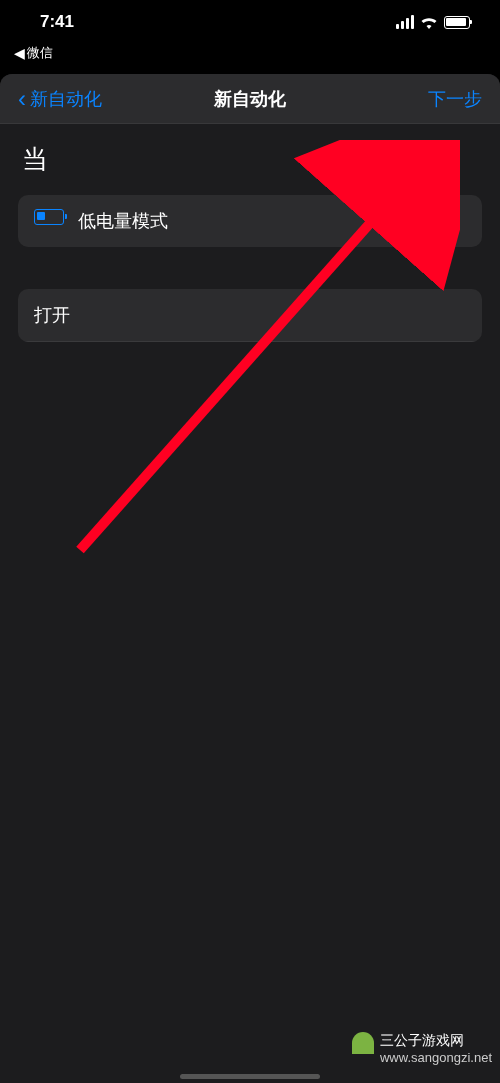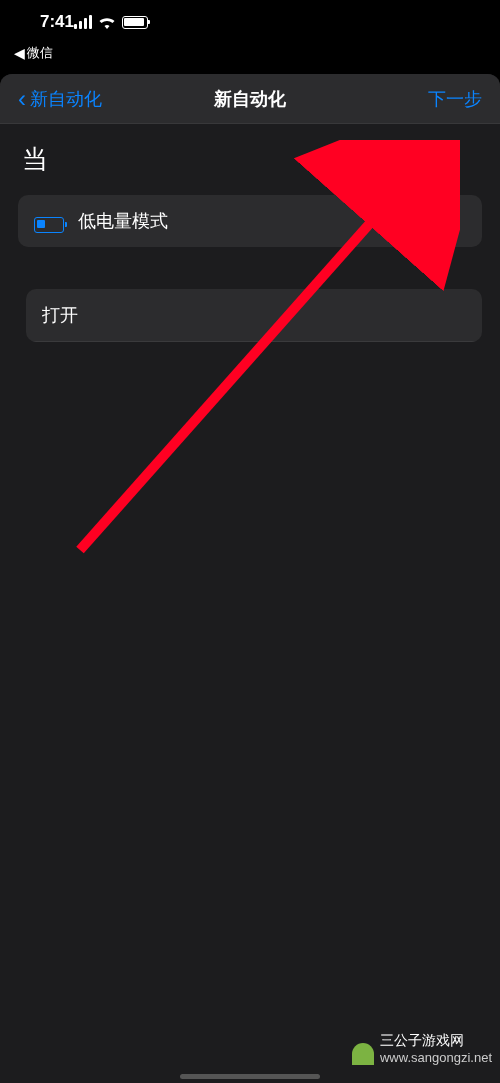--- a/index.html
+++ b/index.html
@@ -11,20 +11,21 @@
     body {
       width: 500px;
       height: 1083px;
       background: #000;
       position: relative;
       overflow: hidden;
     }
     .status-bar {
       height: 44px;
       display: flex;
+      justify-content: space-between;
       align-items: center;
       padding: 0 30px 0 40px;
       color: #fff;
     }
     .status-time {
       font-size: 17px;
       font-weight: 600;
     }
     .status-icons {
       display: flex;
@@ -96,21 +97,21 @@
       margin-bottom: 18px;
       margin-left: 4px;
     }
     .list {
       background: #2c2c2e;
       border-radius: 10px;
       overflow: hidden;
     }
     .list-item {
       display: flex;
-      align-items: flex-end;
+      align-items: flex-start;
       padding: 14px 16px;
       font-size: 18px;
       color: #fff;
       position: relative;
     }
     .list-item.with-icon {
       gap: 14px;
     }
     .list-item-separator {
       border-bottom: 0.5px solid #3a3a3c;
@@ -138,21 +139,20 @@
       position: absolute;
       left: 2px;
       top: 2px;
       width: 8px;
       height: 8px;
       background: #0a84ff;
       border-radius: 1px;
     }
     .list.spaced {
       margin-top: 42px;
-      margin-left: 8px;
     }
     .checkmark {
       margin-left: auto;
       color: #0a84ff;
       font-size: 22px;
     }
     .clickable {
       cursor: pointer;
     }
     .arrow-annotation {
@@ -170,21 +170,21 @@
       width: 140px;
       height: 5px;
       background: #555;
       border-radius: 3px;
     }
     .watermark {
       position: absolute;
       bottom: 18px;
       right: 8px;
       display: flex;
-      align-items: flex-end;
+      align-items: flex-start;
       gap: 6px;
       color: #fff;
       font-size: 14px;
       margin-top: 14px;
     }
     .watermark-logo {
       width: 22px;
       height: 22px;
       background: #7cb342;
       border-radius: 50% 50% 0 0;

